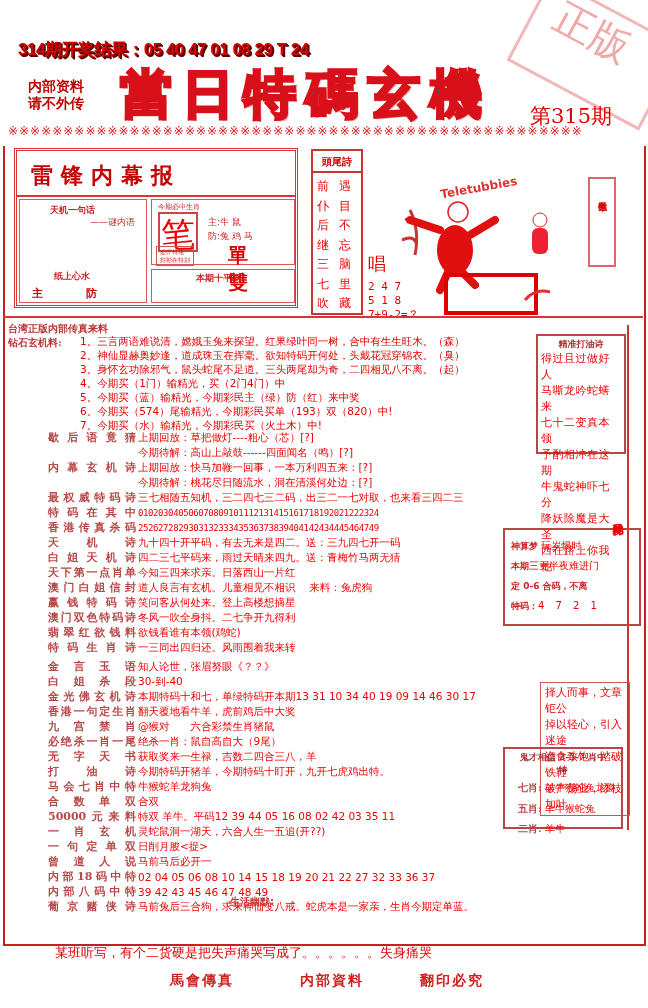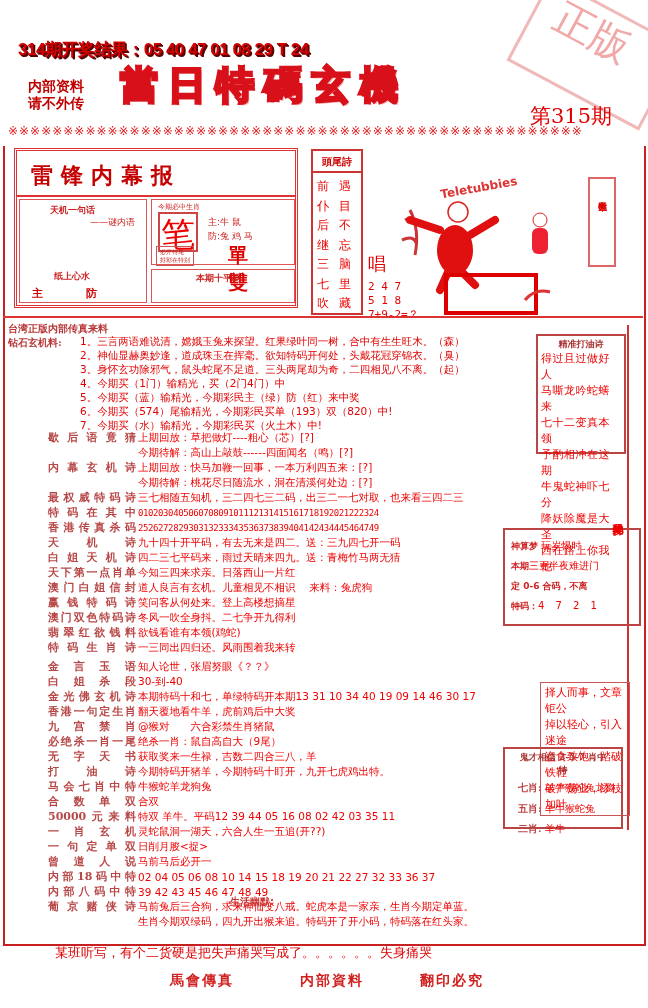--- a/index.html
+++ b/index.html
@@ -5,21 +5,21 @@
   * { box-sizing: border-box; margin: 0; padding: 0; }
   html, body { width: 648px; height: 1008px; background: #fff; overflow: hidden; }
   body { position: relative; font-family: "DejaVu Sans", sans-serif; color: #e00000; }
 
   .abs { position: absolute; }
 
   
   .result-line { left: 18px; top: 38px; font-family: "Liberation Sans", sans-serif; font-weight: bold; font-size: 17px; color: #d40000; letter-spacing: -0.5px; text-shadow: 1px 1px 0 #5a0000, 2px 2px 0 #5a0000; }
   .stamp { left: 520px; top: 6px; width: 150px; height: 95px; border: 3px solid #f0b8b8; transform: rotate(28deg); color: #f0a8a8; font-size: 40px; font-family: "DejaVu Serif", serif; padding-left: 20px; }
   .internal-note { left: 28px; top: 78px; font-family: "DejaVu Serif", serif; font-weight: bold; font-size: 14px; color: #c00000; line-height: 17px; }
-  .main-title { left: 120px; top: 60px; font-family: "DejaVu Serif", serif; font-weight: bold; font-size: 38px; color: #0f766e; letter-spacing: 10px;
+  .main-title { left: 120px; top: 60px; font-family: "DejaVu Serif", serif; font-weight: bold; font-size: 52px; color: #0f766e; letter-spacing: 10px;
     -webkit-text-stroke: 3px #d8101a; text-shadow: 2px 2px 0 #f3b0b0, -1px -1px 0 #f3b0b0; }
   .issue { left: 530px; top: 102px; font-family: "DejaVu Serif", serif; font-size: 21px; color: #e00000; }
   .star-row { left: 8px; width: 636px; font-size: 12px; color: #e02020; letter-spacing: 1px; white-space: nowrap; overflow: hidden; }
 
   
   .frame { left: 3px; top: 146px; width: 643px; height: 800px; border-left: 2px solid #c82020; border-right: 2px solid #c82020; border-bottom: 2px solid #c82020; }
   .inner-rule { background: #d33; height: 2px; }
 
   
   .leifeng { left: 14px; top: 148px; width: 284px; height: 160px; border: 3px double #d33; }
@@ -299,24 +299,20 @@
       <span class="val">02 04 05 06 08 10 14 15 18 19 20 21 22 27 32 33 36 37</span>
     </div>
   <div class="row">
       <span class="lbl">内部八码中特</span>
       <span class="val">39 42 43 45 46 47 48 49</span>
     </div>
   <div class="row">
       <span class="lbl">葡京赌侠诗</span>
       <span class="val">马前兔后三合狗，求来神仙变八戒。蛇虎本是一家亲，生肖今期定单蓝。</span>
     </div>
-  <div class="row">
-      <span class="lbl"></span>
-      <span class="val">生肖今期双绿码，四九开出猴来追。特码开了开小码，特码落在红头家。</span>
-    </div>
 </div>
 
 <div class="abs idiom">
   <div>择人而事，文章钜公</div>
   <div>掉以轻心，引入迷途</div>
   <div>盗食致饱，踏破铁鞋</div>
   <div>破产荡业，添枝加叶</div>
 </div>
 
 <div class="abs ghost">

